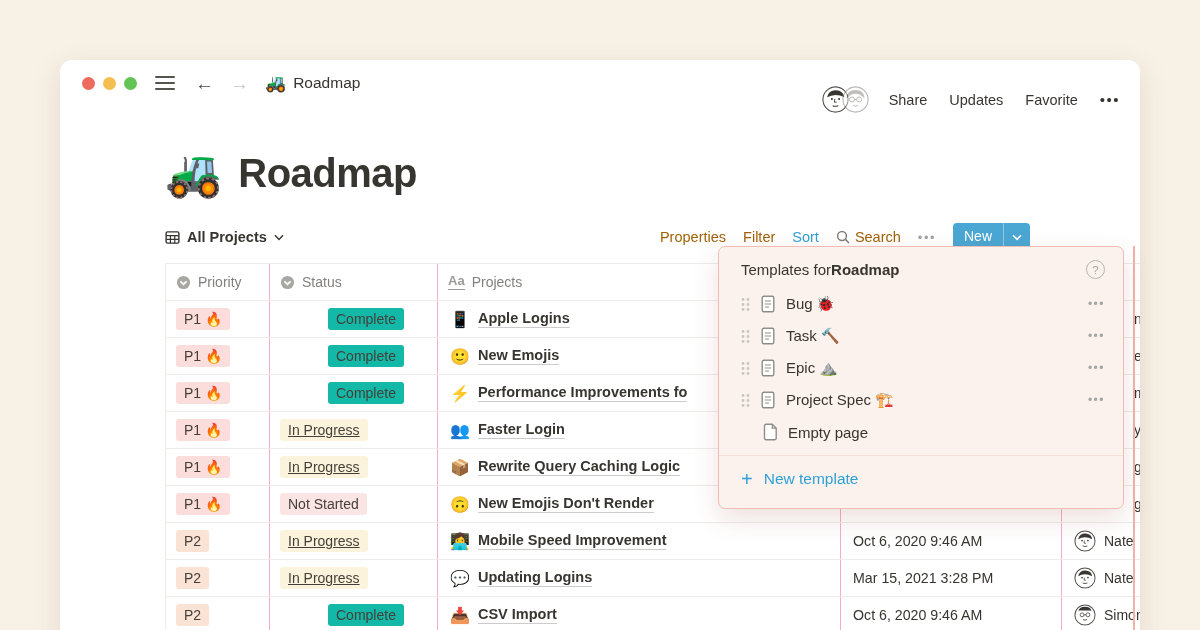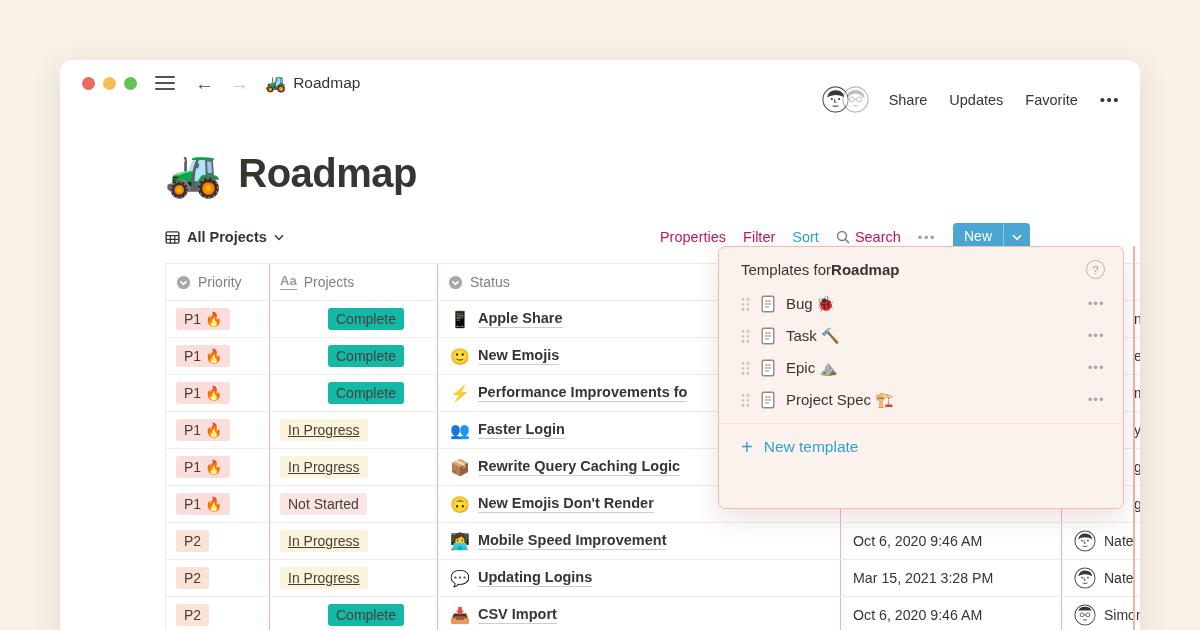--- a/index.html
+++ b/index.html
@@ -34,21 +34,21 @@
   
   .main { padding:44px 0 0 105px; }
   .page-title { display:flex; align-items:center; gap:16px; }
   .page-title .emo { font-size:46px; line-height:1; }
   .page-title .txt { font-size:40px; font-weight:700; color:#37352F; letter-spacing:-.5px; }
 
   .toolbar { display:flex; align-items:center; margin:26px 110px 0 0; height:30px; }
   .view-switcher { display:flex; align-items:center; gap:7px; cursor:pointer; }
   .view-switcher .lbl { font-size:14.5px; font-weight:700; color:#37352F; }
   .toolbar-right { margin-left:auto; display:flex; align-items:center; gap:17px; }
-  .tool-item { font-size:14.5px; color:#be185d; cursor:pointer; display:flex; align-items:center; gap:5px; }
+  .tool-item { font-size:14.5px; color:#a16207; cursor:pointer; display:flex; align-items:center; gap:5px; }
   .tool-item.accent { color:#2FA0D6; }
   .tool-more { color:#A5A4A0; font-size:13px; letter-spacing:1.5px; cursor:pointer; }
   .new-btn { display:flex; align-items:stretch; background:#4AA7D3; border-radius:4px; overflow:hidden; color:#fff; cursor:pointer; height:28px; }
   .new-btn .nb-label { padding:5px 11px 0 11px; font-size:14px; font-weight:500; }
   .new-btn .nb-divider { width:1px; background:rgba(255,255,255,.38); }
   .new-btn .nb-caret { display:flex; align-items:center; padding:0 8px; }
 
   
   .dbtable { margin-top:11px; width:1096px; border-top:1px solid #EDECE9; border-left:1px solid #EDECE9; }
   .tr { display:grid; grid-template-columns:104px 168px 403px 221px 200px; height:37px; border-bottom:1px solid #EDECE9; }
@@ -184,44 +184,44 @@
       <div class="dbtable">
         <div class="tr">
           <div class="th">
             <svg width="15" height="15" viewBox="0 0 16 16">
                 <circle cx="8" cy="8" r="7" fill="#A9A7A2"></circle>
                 <path d="M4.8 6.8 L8 10 L11.2 6.8" fill="none" stroke="#fff" stroke-width="1.8"></path>
               </svg>
             <span>Priority</span>
           </div>
           <div class="th">
-            <span class="aa-ico">Aa</span>
-            <span>Projects</span>
-          </div>
-          <div class="th">
             <svg width="15" height="15" viewBox="0 0 16 16">
                 <circle cx="8" cy="8" r="7" fill="#A9A7A2"></circle>
                 <path d="M4.8 6.8 L8 10 L11.2 6.8" fill="none" stroke="#fff" stroke-width="1.8"></path>
               </svg>
             <span>Status</span>
           </div>
+          <div class="th">
+            <span class="aa-ico">Aa</span>
+            <span>Projects</span>
+          </div>
           <div class="th"></div>
           <div class="th"></div>
         </div>
 
         <div class="tr">
           <div class="td">
               <span class="badge p1">P1 🔥</span>
             </div>
           <div class="td">
               <span class="badge green">Complete</span>
             </div>
           <div class="td project">
               <span class="emo">📱</span>
-              <span class="proj-link">Apple Share</span>
+              <span class="proj-link">Apple Logins</span>
             </div>
           <div class="td date">
               <span></span>
             </div>
           <div class="td person">
               <span class="sliver">n Z</span>
             </div>
         </div>
 
         <div class="tr">
@@ -478,20 +478,27 @@
             <circle cx="7" cy="12.5" r="1.4"></circle>
           </g>
         </svg>
       <svg width="16" height="18" viewBox="0 0 16 18">
           <rect x="2.2" y="1.2" width="11.6" height="15.6" rx="1.6" fill="#fff" stroke="#8F8D88" stroke-width="1.4"></rect>
           <path d="M5 6 H11 M5 9 H11 M5 12 H9" stroke="#8F8D88" stroke-width="1.2"></path>
         </svg>
       <span class="label">Project Spec 🏗️</span>
       <span class="dots">•••</span>
     </div>
+    <div class="tpl-item empty">
+      <svg width="15" height="18" viewBox="0 0 15 18">
+          <path d="M3 1.2 H9.2 L13.2 5.2 V15.2 A1.5 1.5 0 0 1 11.7 16.7 H3 A1.5 1.5 0 0 1 1.5 15.2 V2.7 A1.5 1.5 0 0 1 3 1.2 Z" fill="#fff" stroke="#8F8D88" stroke-width="1.4"></path>
+          <path d="M9.2 1.2 V5.2 H13.2" fill="none" stroke="#8F8D88" stroke-width="1.2"></path>
+        </svg>
+      <span class="label">Empty page</span>
+    </div>
 
     <div class="popup-divider"></div>
     <div class="new-template">
       <span class="plus">+</span>
       <span class="lbl">New template</span>
     </div>
   </div>
 </div>
 
 </body></html>

